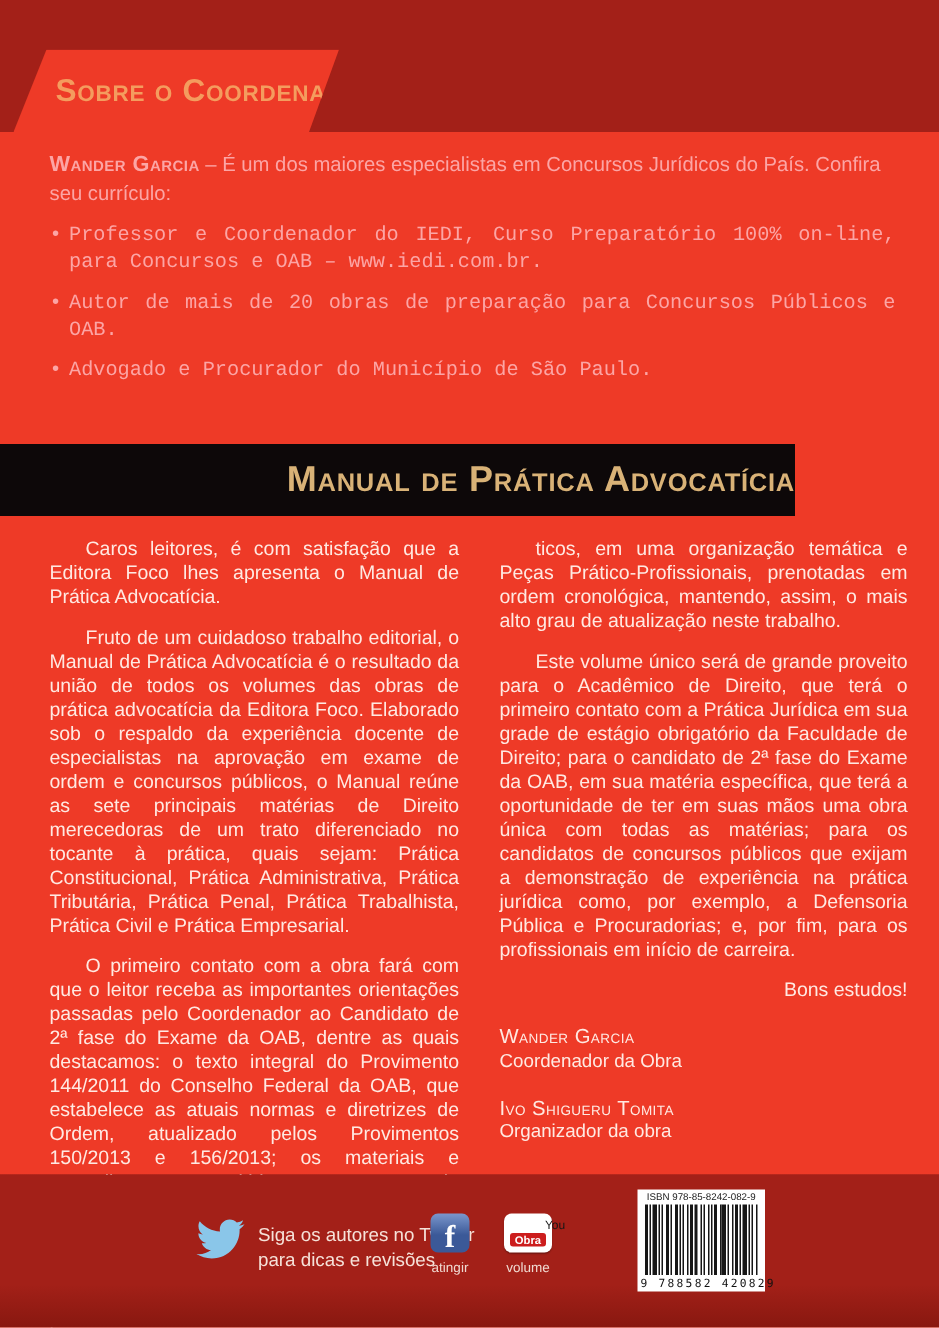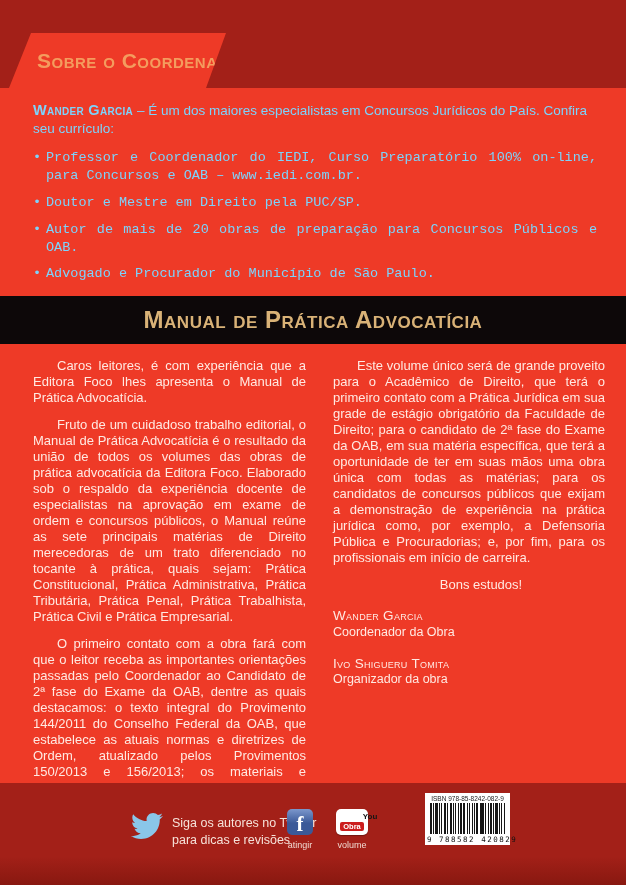--- a/index.html
+++ b/index.html
@@ -19,47 +19,47 @@
   }
   .ribbon-title{
     position:absolute;left:37px;top:50%;transform:translateY(-50%);
     font-variant:small-caps;font-weight:bold;
     font-size:21px;letter-spacing:.5px;
     color:#f49c5e;white-space:nowrap;
   }
   
   .main-panel{position:absolute;top:88px;left:0;width:626px;height:695px;background:#ee3a27;}
   
-  .intro{position:absolute;top:101px;left:33px;width:564px;color:#7dd3fc;}
+  .intro{position:absolute;top:101px;left:33px;width:564px;color:#fca5a5;}
   .lead{font-size:13.5px;line-height:1.3;margin:0 0 12px 0;}
   .lead .name{font-variant:small-caps;font-weight:bold;font-size:14.5px;letter-spacing:.3px;}
   ul.bullets{list-style:none;margin:0;padding:0;}
   ul.bullets li{
     position:relative;padding-left:13px;margin-bottom:9px;
     font-size:13.5px;line-height:1.32;text-align:justify;font-family:Liberation Mono, monospace;
   }
   ul.bullets li::before{content:"•";position:absolute;left:0;top:0;}
   
   .banner{
-    position:absolute;top:296px;left:0;width:626px;height:48px;
-    background:#0d0809;display:flex;align-items:center;justify-content:center;
+    position:absolute;top:296px;left:0;width:530px;height:48px;
+    background:#0d0809;display:flex;align-items:center;justify-content:flex-end;
   }
   .banner-title{
     font-variant:small-caps;font-weight:bold;font-size:24px;
     letter-spacing:.5px;color:#d9b277;white-space:nowrap;
   }
   
   .col{position:absolute;top:358px;width:273px;color:#ffe9e2;}
   .col-left{left:33px;}
   .col-right{left:333px;width:272px;}
   .col p{
     margin:0 0 11px 0;font-size:13px;line-height:16px;
     text-align:justify;text-indent:24px;
   }
-  .col p.no-justify{text-align:center;}
+  .col p.no-justify{text-align:right;}
   .sig{margin-top:15px;}
   .sig .sig-name{font-variant:small-caps;font-size:13.5px;letter-spacing:.3px;line-height:1.25;}
   .sig .sig-role{font-size:12.5px;line-height:1.25;}
   
   .footer{
     position:absolute;top:783px;left:0;width:626px;height:102px;
     background:linear-gradient(180deg,#a32018 0%,#a32018 72%,#881810 100%);
   }
   .twitter-bird{position:absolute;left:128px;top:27px;width:38px;height:32px;}
   .twitter-text{
@@ -74,28 +74,28 @@
     background:linear-gradient(180deg,#7b97cc 0%,#3b5998 55%);
     color:#fff;font-weight:bold;font-size:21px;line-height:30px;
     font-family:"Liberation Serif", serif;
     overflow:hidden;
   }
   .yt-box{
     width:32px;height:26px;margin:0 auto;border-radius:5px;background:#fff;
     display:flex;flex-direction:column;align-items:center;justify-content:center;
     box-shadow:0 1px 1px rgba(0,0,0,.3);
   }
-  .yt-top{font-size:8px;font-weight:bold;color:#161616;line-height:8px;margin-left:36px;}
+  .yt-top{font-size:8px;font-weight:normal;color:#161616;line-height:8px;margin-left:36px;}
   .yt-bottom{
     font-size:7.5px;font-weight:bold;color:#fff;background:#cc1d1d;
     border-radius:2px;padding:0 3px;line-height:9px;margin-top:1px;
   }
   .social-label{font-size:9px;color:#f0d9d0;margin-top:5px;}
   .barcode-box{
-    position:absolute;left:425px;top:10px;width:85px;height:52px;
+    position:absolute;left:425px;top:10px;width:85px;height:68px;
     background:#fff;display:flex;flex-direction:column;padding:2px 2px 1px 2px;box-sizing:border-box;
   }
   .isbn{font-size:6.5px;color:#222;text-align:center;white-space:nowrap;letter-spacing:0;}
   .bars{flex:1;margin:1px 3px 1px 3px;display:flex;align-items:stretch;}
   .bars span{display:block;background:#161616;height:100%;}
   .digits{
     font-size:7.5px;color:#111;text-align:center;letter-spacing:1.5px;
     font-family:"DejaVu Sans Mono", monospace;white-space:nowrap;
   }
 </style>
@@ -110,38 +110,38 @@
     <div class="ribbon-title">Sobre o Coordenador</div>
   </div>
 
   <div class="intro">
     <p class="lead">
       <span class="name">Wander Garcia</span>
       <span>– É um dos maiores especialistas em Concursos Jurídicos do País. Confira seu currículo:</span>
     </p>
     <ul class="bullets">
       <li>Professor e Coordenador do IEDI, Curso Preparatório 100% on-line, para Concursos e OAB – www.iedi.com.br.</li>
-      <li>Doutor e Mestre em Direito pela PUC/SP.</li>
       <li>Autor de mais de 20 obras de preparação para Concursos Públicos e OAB.</li>
       <li>Advogado e Procurador do Município de São Paulo.</li>
     </ul>
   </div>
 
   <div class="banner">
     <div class="banner-title">Manual de Prática Advocatícia</div>
   </div>
 
   <div class="col col-left">
-    <p>Caros leitores, é com experiência que a Editora Foco lhes apresenta o Manual de Prática Advocatícia.</p>
+    <p>Caros leitores, é com satisfação que a Editora Foco lhes apresenta o Manual de Prática Advocatícia.</p>
     <p>Fruto de um cuidadoso trabalho editorial, o Manual de Prática Advocatícia é o resultado da união de todos os volumes das obras de prática advocatícia da Editora Foco. Elaborado sob o respaldo da experiência docente de especialistas na aprovação em exame de ordem e concursos públicos, o Manual reúne as sete principais matérias de Direito merecedoras de um trato diferenciado no tocante à prática, quais sejam: Prática Constitucional, Prática Administrativa, Prática Tributária, Prática Penal, Prática Trabalhista, Prática Civil e Prática Empresarial.</p>
     <p>O primeiro contato com a obra fará com que o leitor receba as importantes orientações passadas pelo Coordenador ao Candidato de 2ª fase do Exame da OAB, dentre as quais destacamos: o texto integral do Provimento 144/2011 do Conselho Federal da OAB, que estabelece as atuais normas e diretrizes de Ordem, atualizado pelos Provimentos 150/2013 e 156/2013; os materiais e procedimentos permitidos no momento da realização da prova; os critérios de correção; e, ao final deste capítulo, importantes dicas de estudo.</p>
     <p>Atualizadas até o XII Exame Unificado, procuramos estruturar a obra metódica e uniformemente, de tal forma que todos os capítulos tenham Exercícios Prá-</p>
   </div>
 
   <div class="col col-right">
+    <p>ticos, em uma organização temática e Peças Prático-Profissionais, prenotadas em ordem cronológica, mantendo, assim, o mais alto grau de atualização neste trabalho.</p>
     <p>Este volume único será de grande proveito para o Acadêmico de Direito, que terá o primeiro contato com a Prática Jurídica em sua grade de estágio obrigatório da Faculdade de Direito; para o candidato de 2ª fase do Exame da OAB, em sua matéria específica, que terá a oportunidade de ter em suas mãos uma obra única com todas as matérias; para os candidatos de concursos públicos que exijam a demonstração de experiência na prática jurídica como, por exemplo, a Defensoria Pública e Procuradorias; e, por fim, para os profissionais em início de carreira.</p>
     <p class="no-justify">Bons estudos!</p>
     <div class="sig">
       <div class="sig-name">Wander Garcia</div>
       <div class="sig-role">Coordenador da Obra</div>
     </div>
     <div class="sig">
       <div class="sig-name">Ivo Shigueru Tomita</div>
       <div class="sig-role">Organizador da obra</div>
     </div>

